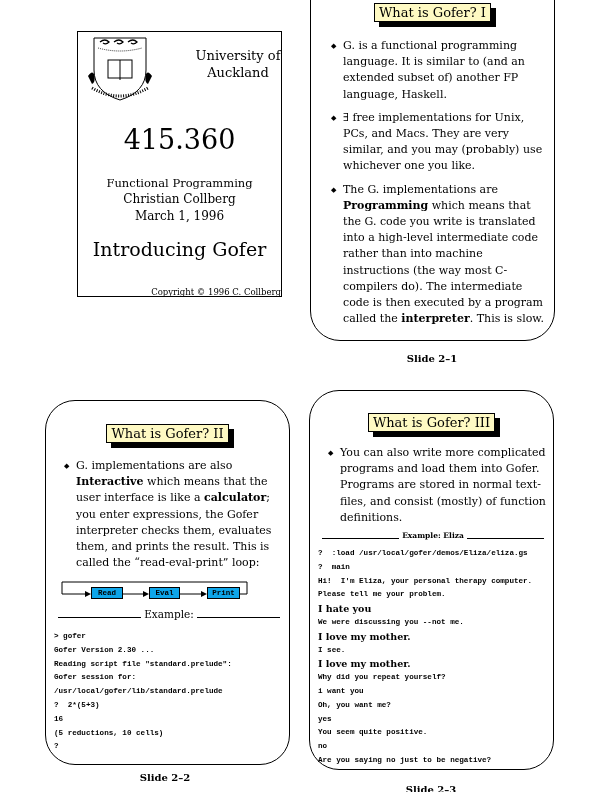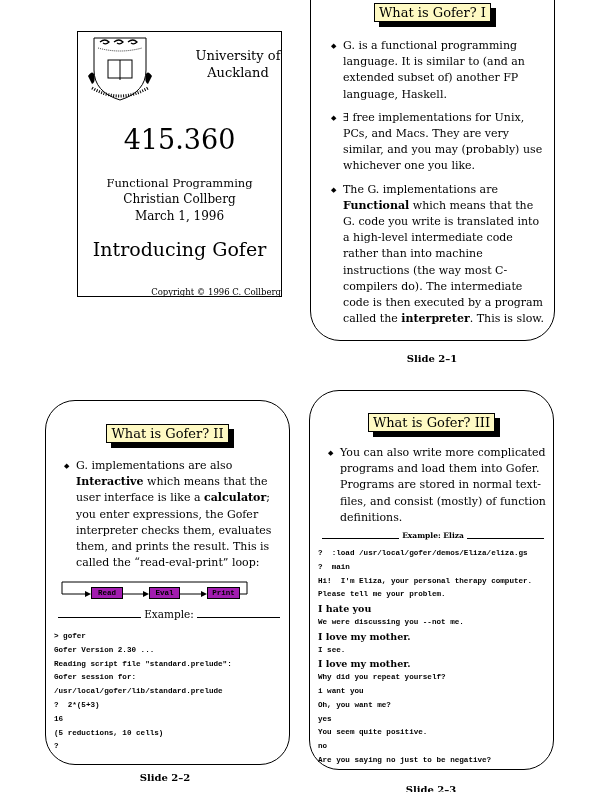--- a/index.html
+++ b/index.html
@@ -39,21 +39,21 @@
 
   .code { position:absolute; margin:0; font-family:"Liberation Mono", monospace; font-size:7.6px;
           line-height:13.8px; font-weight:bold; white-space:pre; }
   .code .big { font-family:"DejaVu Serif", serif; font-size:9.5px; }
 
   .slide-label { position:absolute; font-weight:bold; font-size:10px; text-align:center; width:120px; }
 
   
   #loop { left:61px; top:581px; width:190px; height:24px; }
   .lbox { position:absolute; top:6px; height:12px; border:1px solid #000; box-sizing:border-box;
-          font-family:"Liberation Mono", monospace; font-weight:bold; font-size:7.5px; line-height:10px; text-align:center; background:#a21caf; }
+          font-family:"Liberation Mono", monospace; font-weight:bold; font-size:7.5px; line-height:10px; text-align:center; background:#0ea5e9; }
 </style>
 </head>
 <body>
 
 <div id="title-card" class="abs">
   <svg id="crest" class="abs" viewBox="0 0 68 72">
     <path d="M8 4 H60 V36 Q60 58 34 66 Q8 58 8 36 Z" fill="none" stroke="#000" stroke-width="1"></path>
     <path d="M14 8 q5 -4 9 0 q-3 3 -6 1 M28 8 q5 -4 9 0 q-3 3 -6 1 M42 8 q5 -4 9 0 q-3 3 -6 1" fill="none" stroke="#000" stroke-width="1.3"></path>
     <path d="M12 14 q22 6 44 0" fill="none" stroke="#000" stroke-width="0.8" stroke-dasharray="1 1"></path>
     <rect x="22" y="26" width="24" height="18" fill="none" stroke="#000" stroke-width="1"></rect>
@@ -75,21 +75,21 @@
   <div id="copyright" class="abs">Copyright © 1996 C. Collberg</div>
 </div>
 
 <div id="slide1" class="slide">
   <div class="heading-wrap" style="top:31px">
     <span class="heading">What is Gofer? I</span>
   </div>
   <ul class="bul" style="left:20px; top:67px; width:215px;">
     <li>G. is a functional programming language. It is similar to (and an extended subset of) another FP language, Haskell.</li>
     <li>∃ free implementations for Unix, PCs, and Macs. They are very similar, and you may (probably) use whichever one you like.</li>
-    <li><span>The G. implementations are </span><b>Functional</b><span> which means that the G. code you write is translated into a high-level intermediate code rather than into machine instructions (the way most C-compilers do). The intermediate code is then executed by a program called the </span><b>interpreter</b><span>. This is slow.</span></li>
+    <li><span>The G. implementations are </span><b>Programming</b><span> which means that the G. code you write is translated into a high-level intermediate code rather than into machine instructions (the way most C-compilers do). The intermediate code is then executed by a program called the </span><b>interpreter</b><span>. This is slow.</span></li>
   </ul>
 </div>
 <div class="slide-label" style="left:372px; top:353px;">Slide 2–1</div>
 
 <div id="slide2" class="slide">
   <div class="heading-wrap" style="top:22px">
     <span class="heading">What is Gofer? II</span>
   </div>
   <ul class="bul" style="left:18px; top:57px; width:222px;">
     <li><span>G. implementations are also </span><b>Interactive</b><span> which means that the user interface is like a </span><b>calculator</b><span>; you enter expressions, the Gofer interpreter checks them, evaluates them, and prints the result. This is called the “read-eval-print” loop:</span></li>

